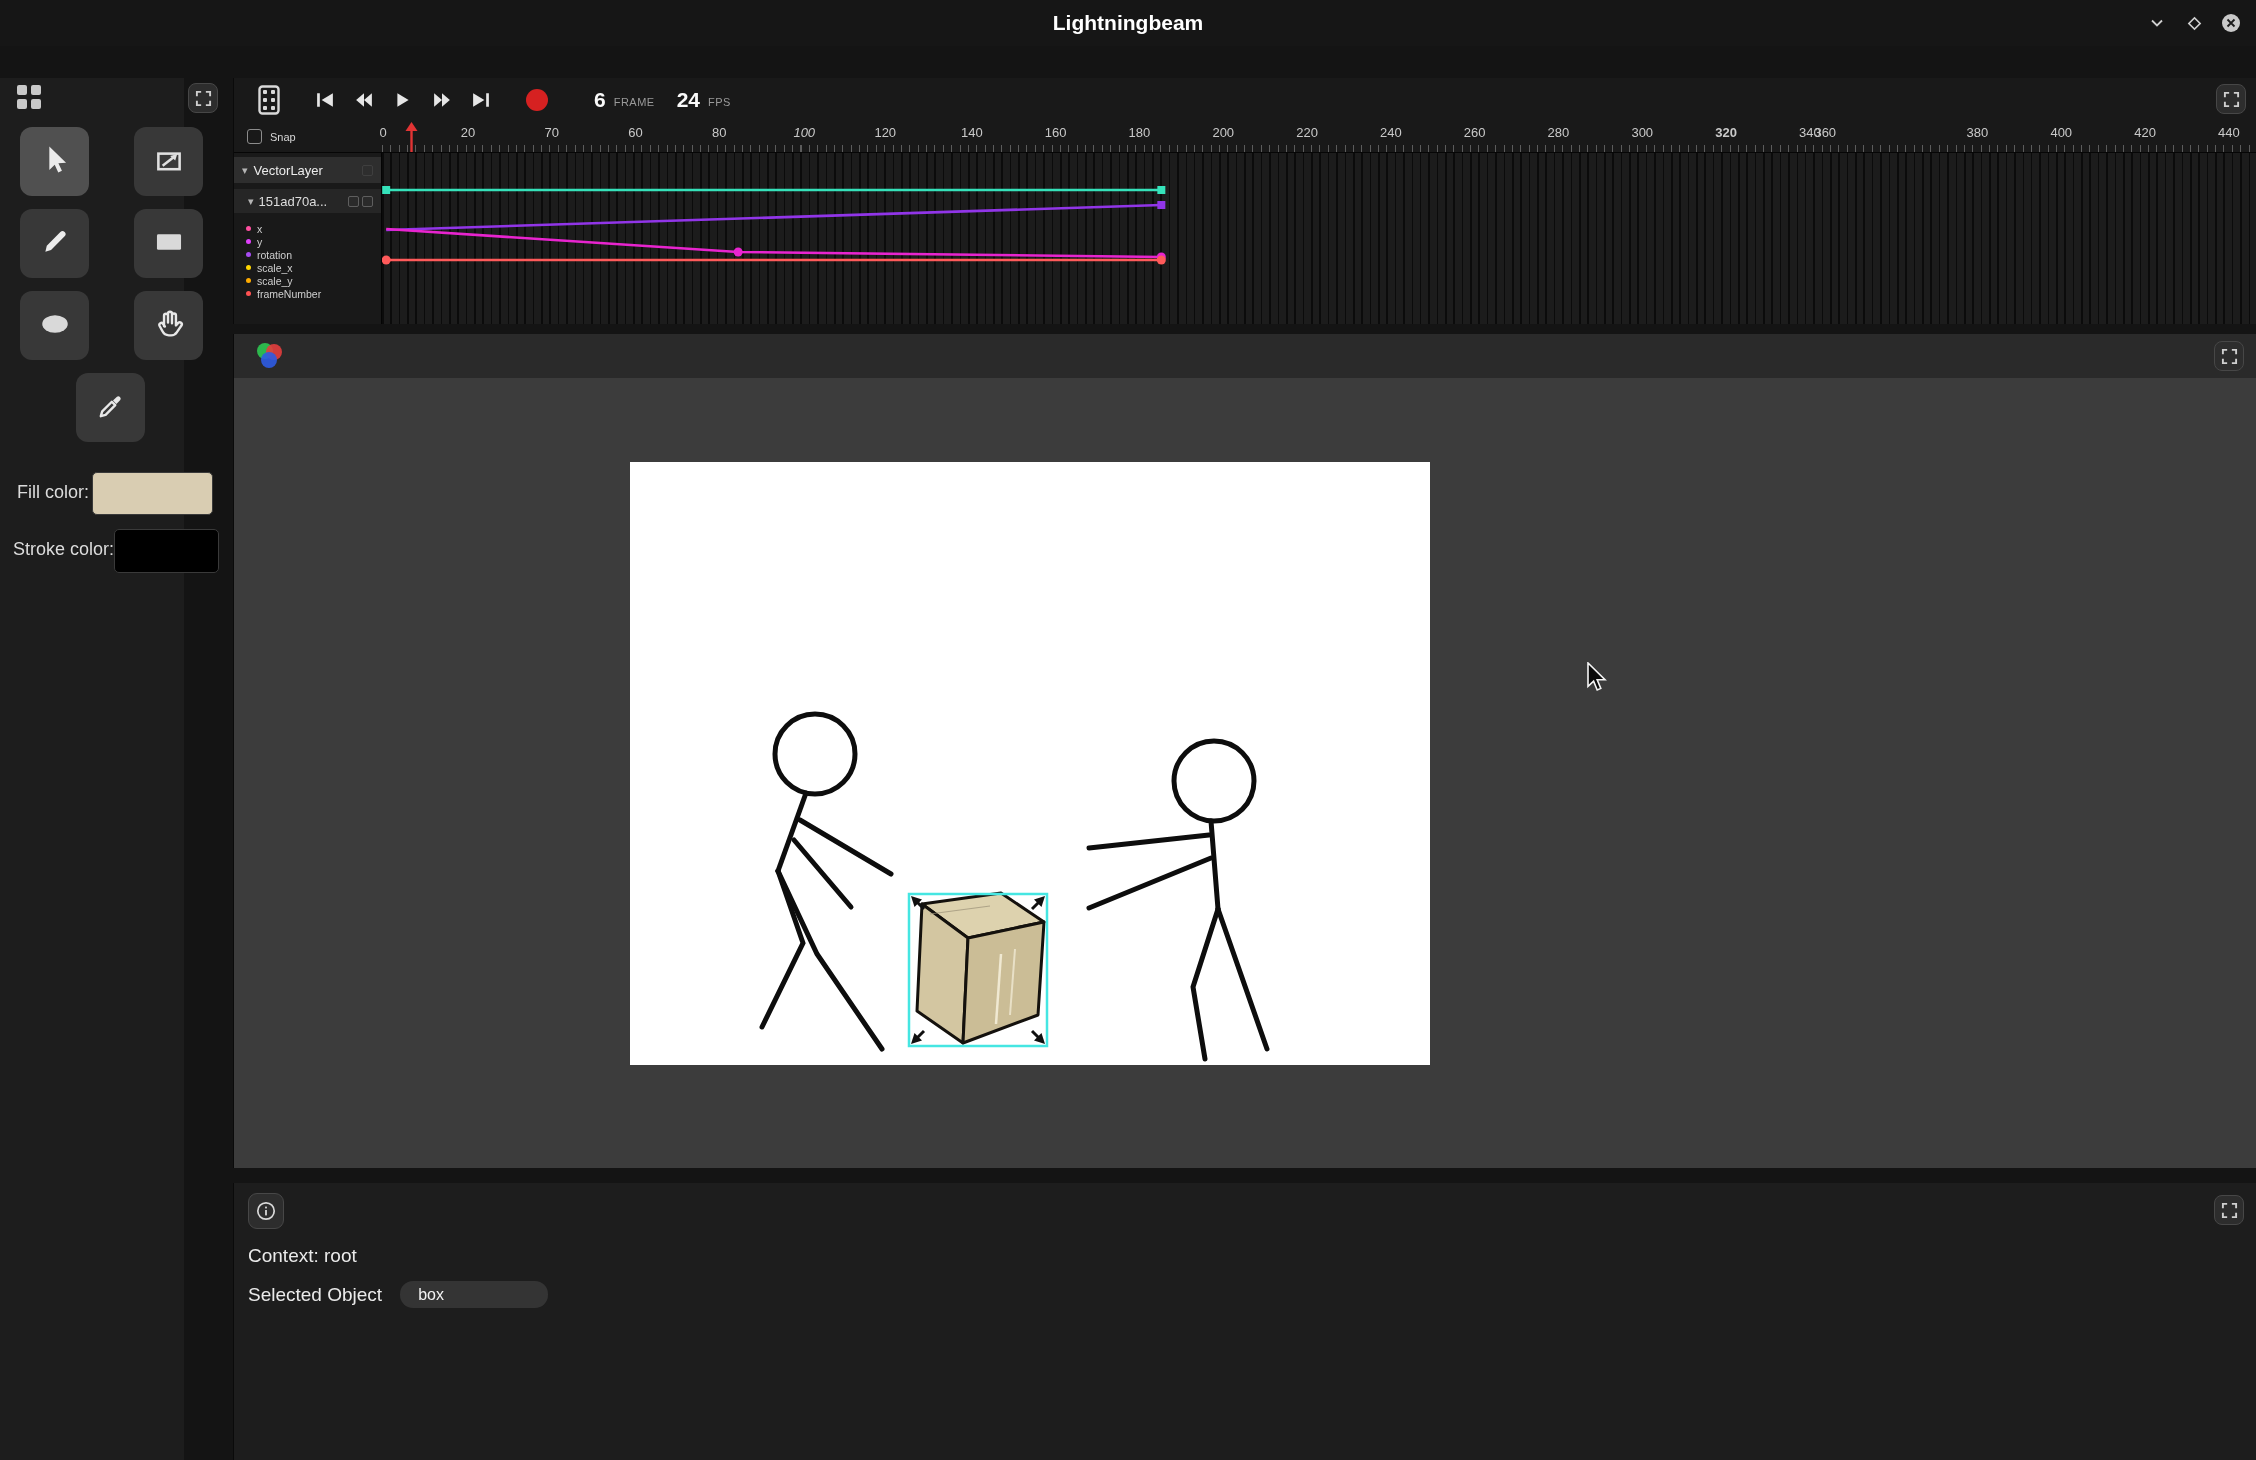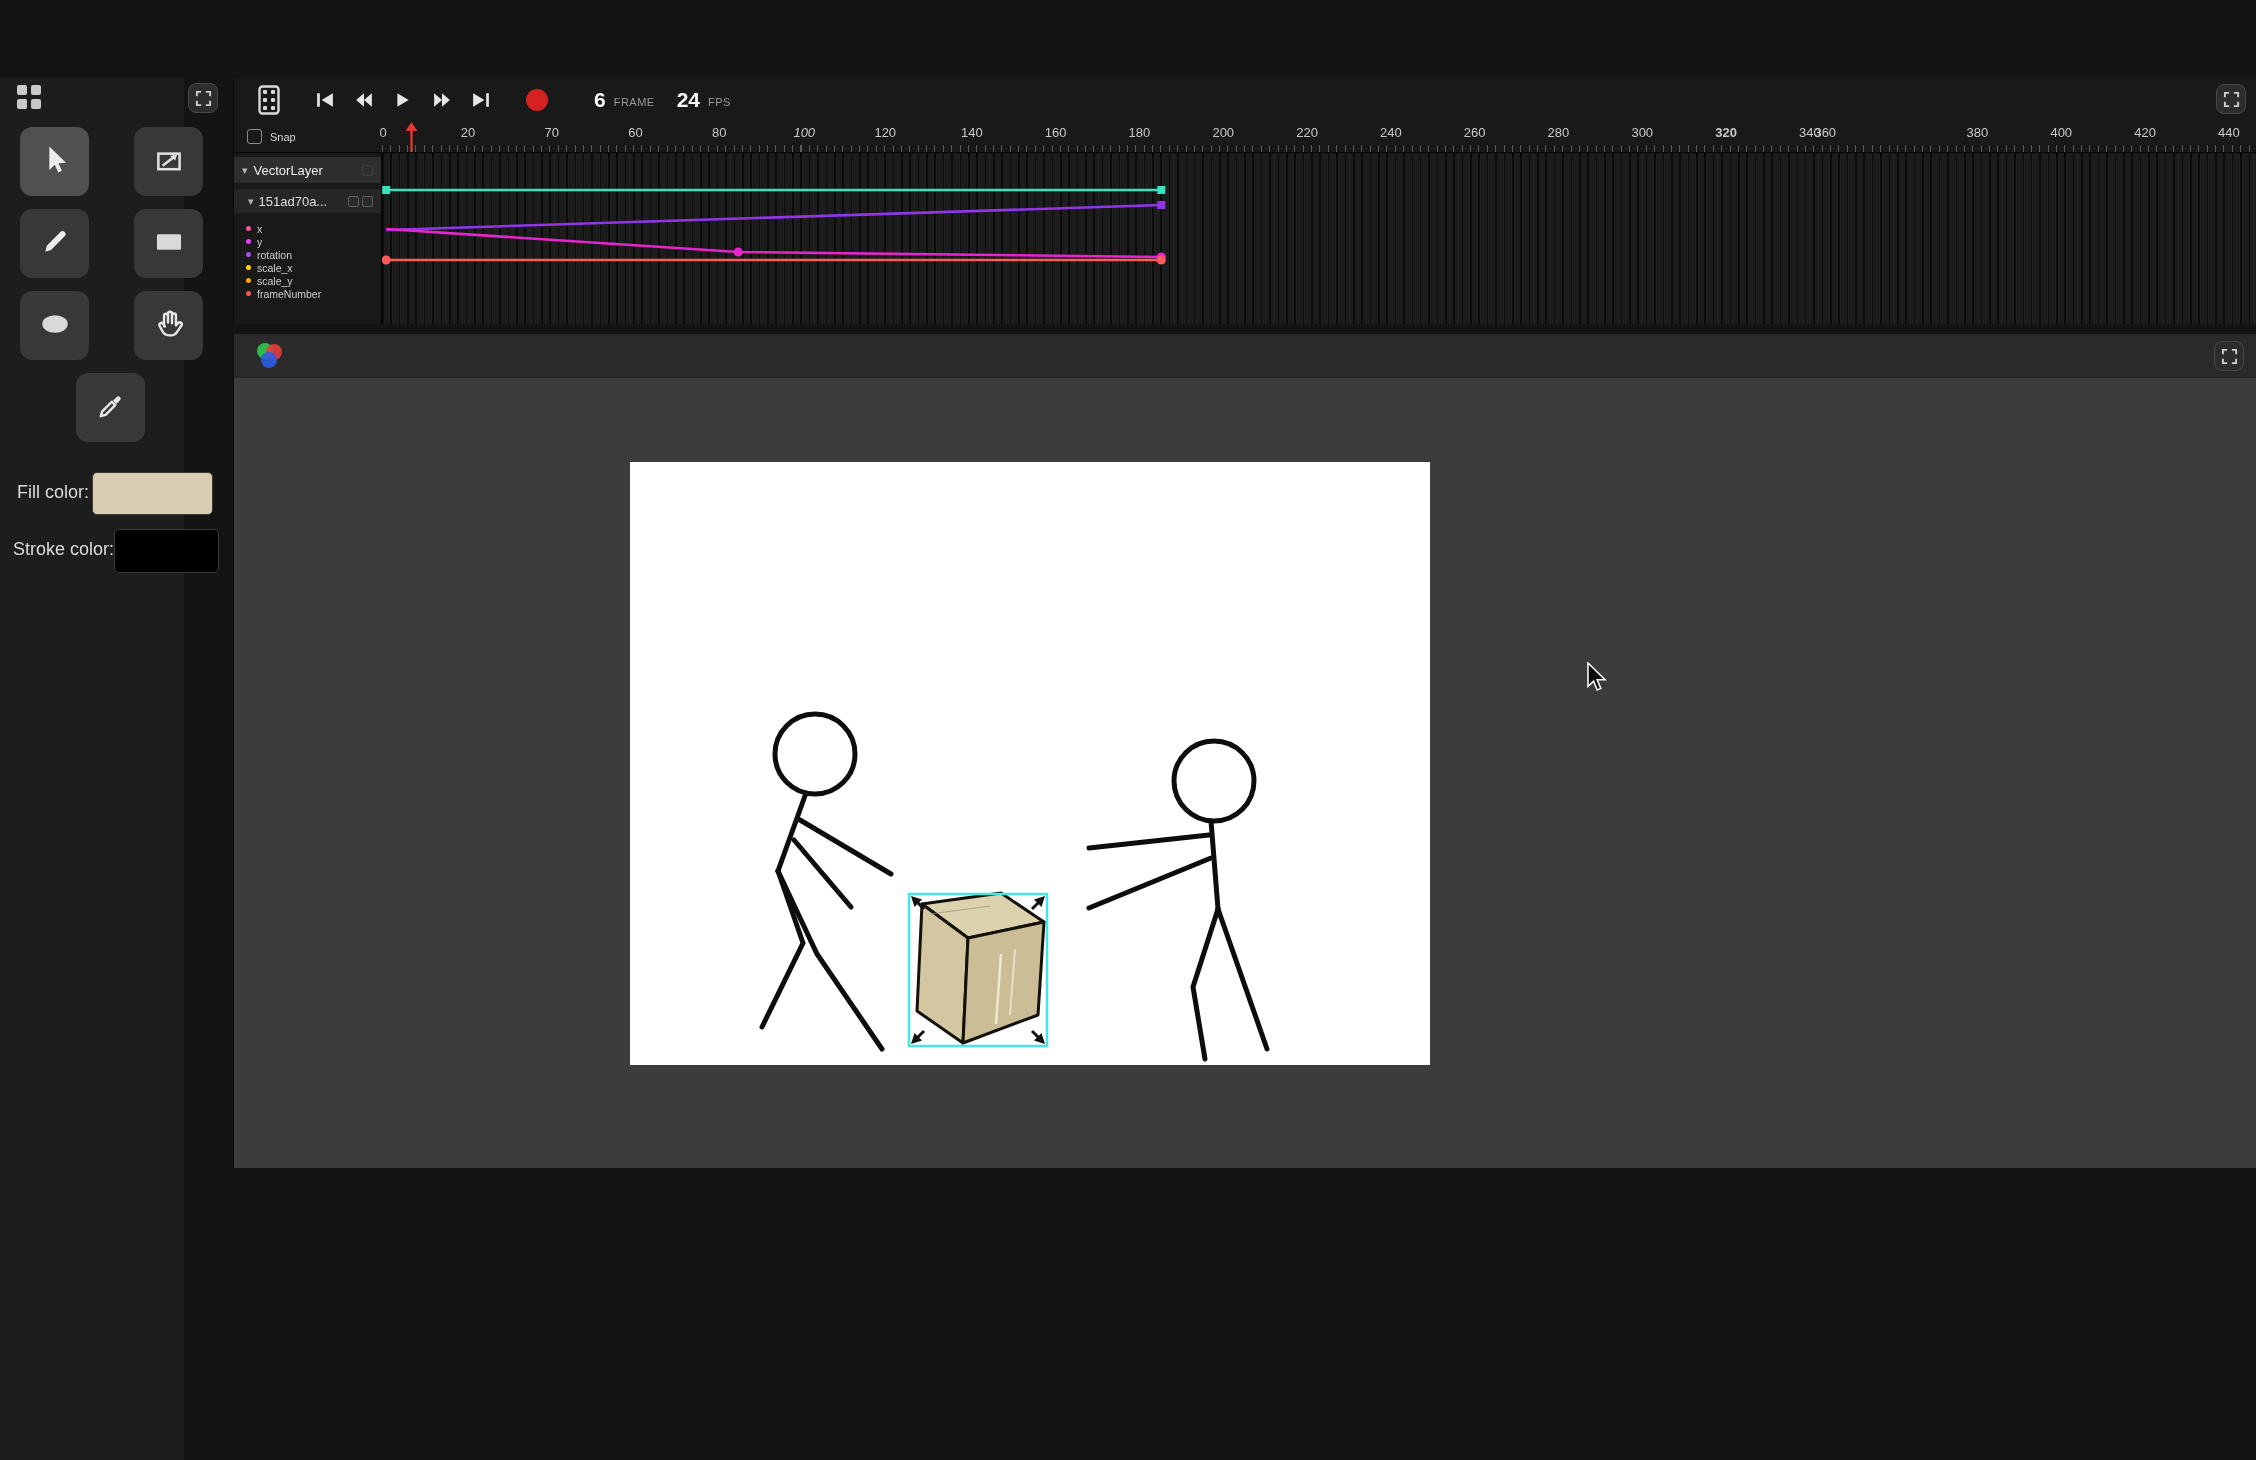--- a/index.html
+++ b/index.html
@@ -84,20 +84,41 @@
   .sel-row{position:absolute;left:14px;top:98px;display:flex;align-items:center}
   .sel-label{font-size:19px;color:#eaeaea}
   .sel-pill{margin-left:18px;width:148px;height:27px;border-radius:13px;background:#343434;
             display:flex;align-items:center;padding-left:18px;font-size:16px;color:#f2f2f2}
 </style>
 </head>
 <body>
 
 <div id="app">
 
+  <div class="titlebar">
+    <span class="title">Lightningbeam</span>
+    <div class="win-controls">
+      <span class="winbtn">
+        <svg width="18" height="18">
+            <polyline points="4,6.5 9,11.5 14,6.5" stroke="#cfcfcf" stroke-width="1.8" fill="none"></polyline>
+          </svg>
+      </span>
+      <span class="winbtn">
+        <svg width="17" height="17">
+            <rect x="4.5" y="4.5" width="8" height="8" transform="rotate(45 8.5 8.5)" stroke="#cfcfcf" fill="none" stroke-width="1.6"></rect>
+          </svg>
+      </span>
+      <span class="winbtn">
+        <svg width="20" height="20">
+            <circle cx="10" cy="10" r="9" fill="#c9c9c9"></circle>
+            <path d="M6.5,6.5 L13.5,13.5 M13.5,6.5 L6.5,13.5" stroke="#1b1b1b" stroke-width="1.8"></path>
+          </svg>
+      </span>
+    </div>
+  </div>
 
 
   <div class="sidebar">
     <span class="gridicon">
       <svg width="26" height="26">
           <g fill="#c9c9c9">
             <rect x="1" y="1" width="10" height="10" rx="2"></rect>
             <rect x="15" y="1" width="10" height="10" rx="2"></rect>
             <rect x="1" y="15" width="10" height="10" rx="2"></rect>
             <rect x="15" y="15" width="10" height="10" rx="2"></rect>
@@ -408,14 +429,36 @@
       </svg>
     </div>
 
     <span class="cursor">
       <svg width="26" height="30" viewBox="0 0 13 15">
           <path d="M1,0.5 L1,12.2 L3.8,9.6 L5.6,14 L7.4,13.2 L5.6,8.9 L9.5,8.9 Z" fill="#0a0a0a" stroke="#f5f5f5" stroke-width="0.8"></path>
         </svg>
     </span>
   </div>
 
+  <div class="bottom-panel">
+    <span class="iconbtn info-btn">
+      <svg width="20" height="20">
+          <circle cx="10" cy="10" r="8.2" fill="none" stroke="#d8d8d8" stroke-width="1.7"></circle>
+          <rect x="9.1" y="5.6" width="1.8" height="1.8" fill="#d8d8d8"></rect>
+          <rect x="9.1" y="9" width="1.8" height="5.4" fill="#d8d8d8"></rect>
+        </svg>
+    </span>
+    <span class="iconbtn bp-expand">
+      <svg width="17" height="17" viewBox="0 0 18 18" fill="none" stroke="#cfcfcf" stroke-width="2">
+          <path d="M6.5,2 H2 V6.5"></path>
+          <path d="M11.5,2 H16 V6.5"></path>
+          <path d="M16,11.5 V16 H11.5"></path>
+          <path d="M6.5,16 H2 V11.5"></path>
+        </svg>
+    </span>
+    <div class="context-line">Context: root</div>
+    <div class="sel-row">
+      <span class="sel-label">Selected Object</span>
+      <span class="sel-pill">box</span>
+    </div>
+  </div>
 
 </div>
 
 </body></html>

